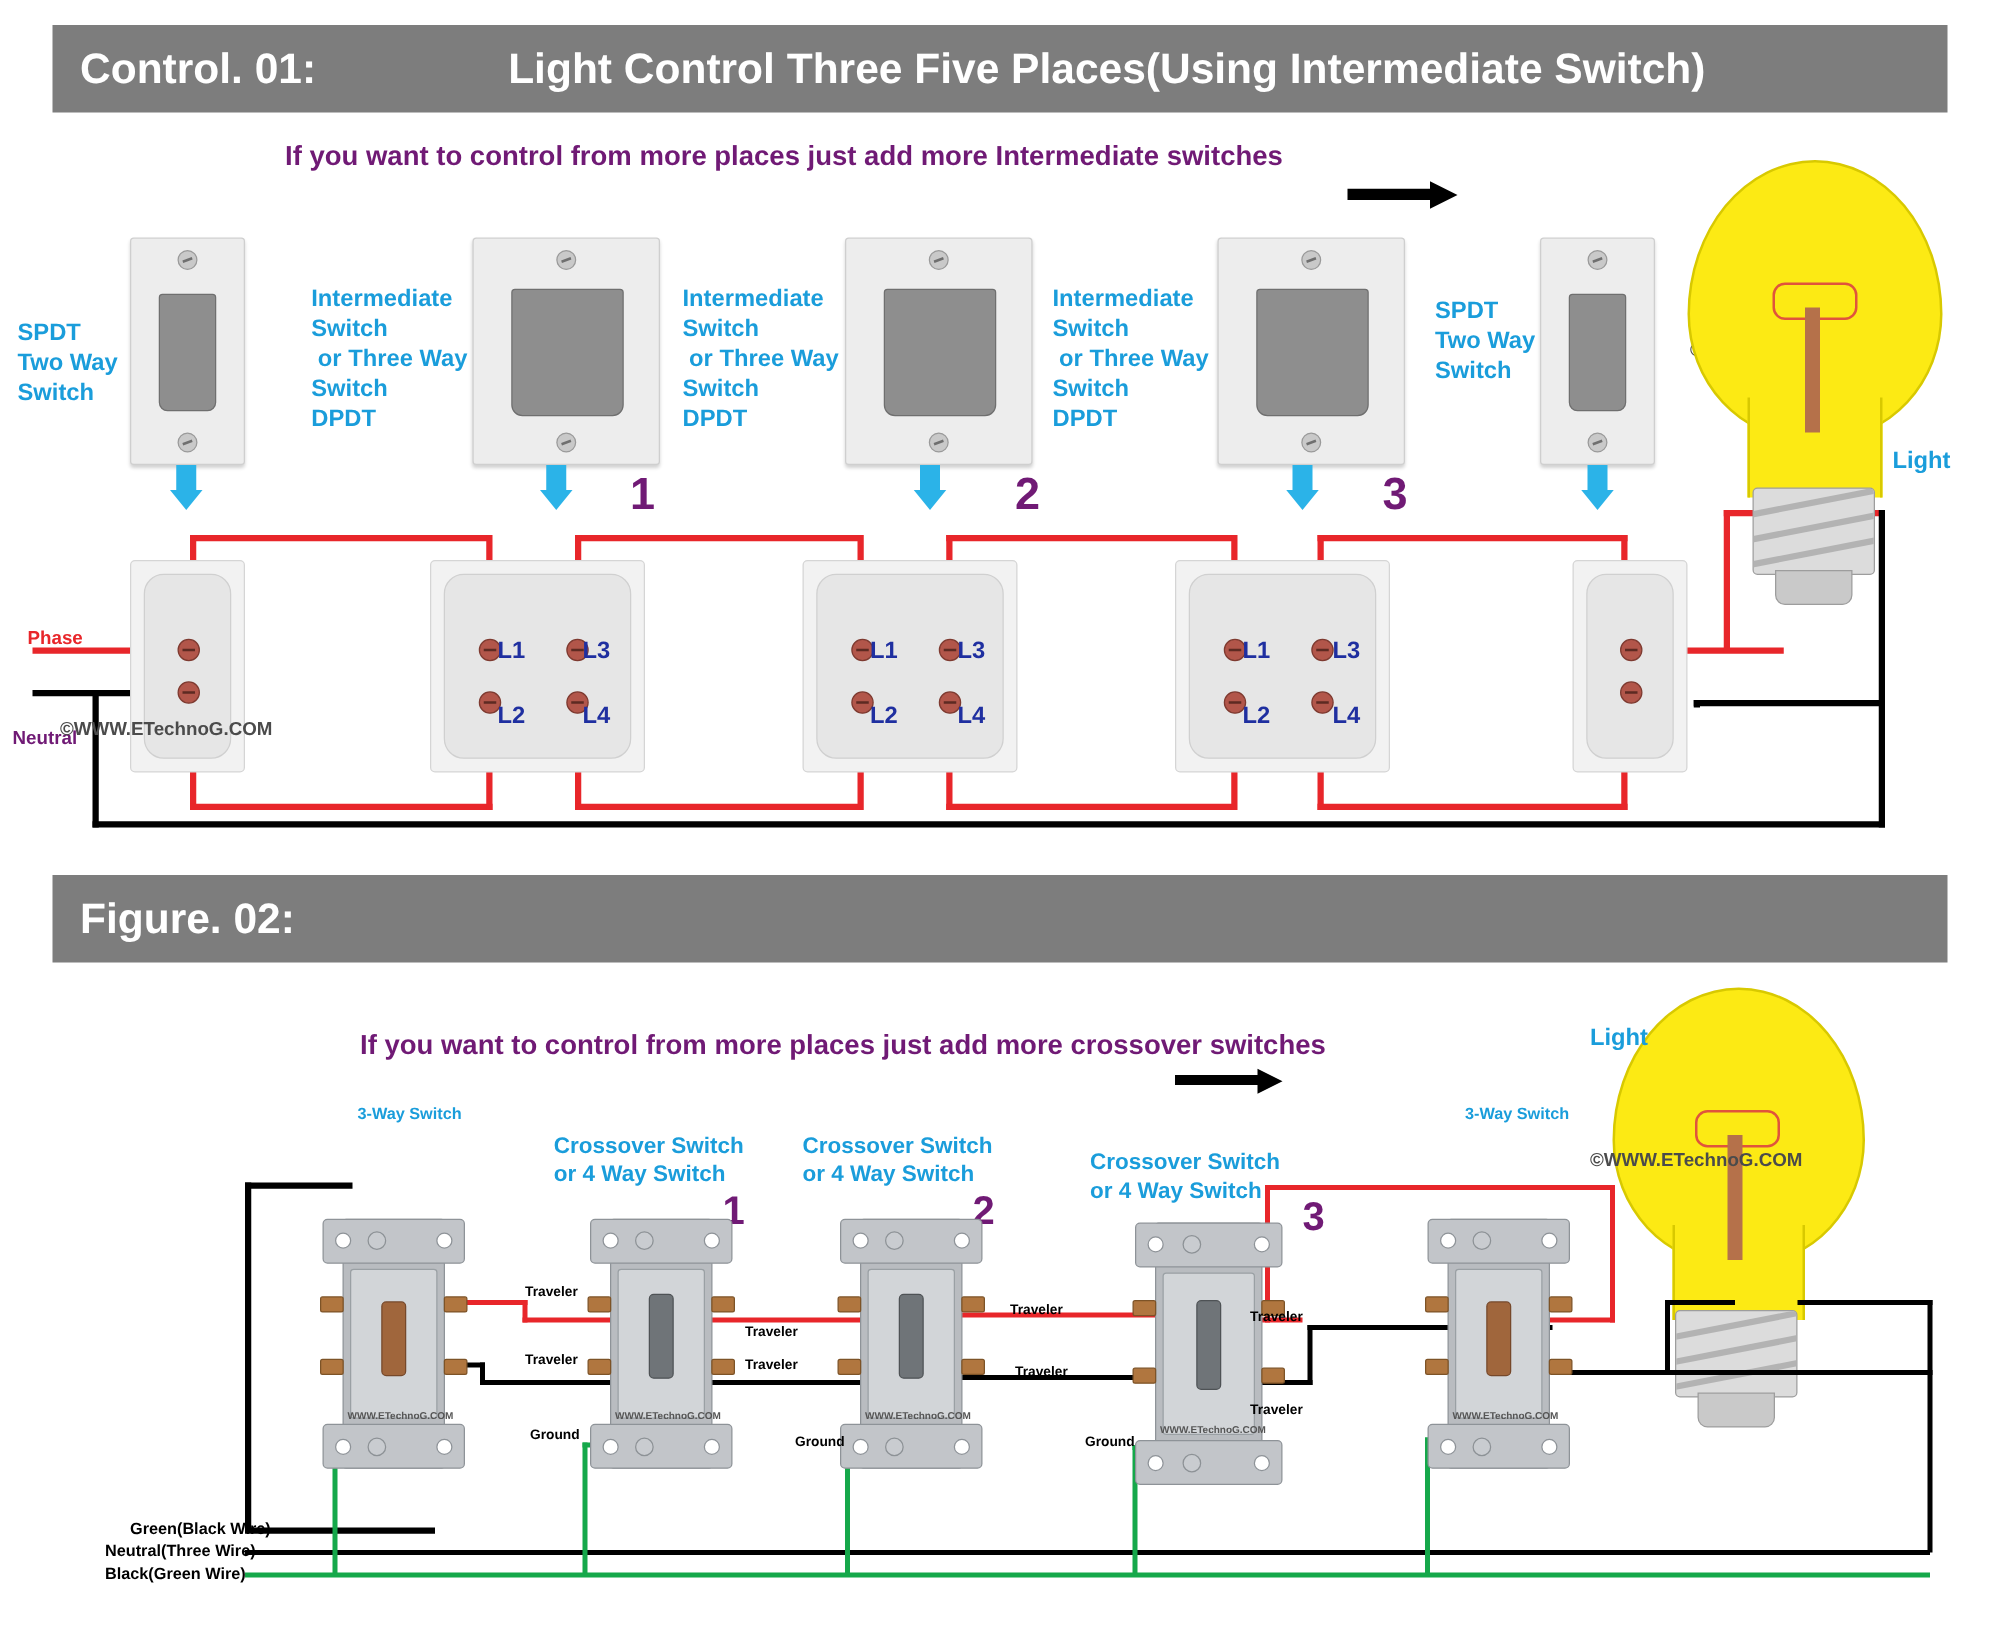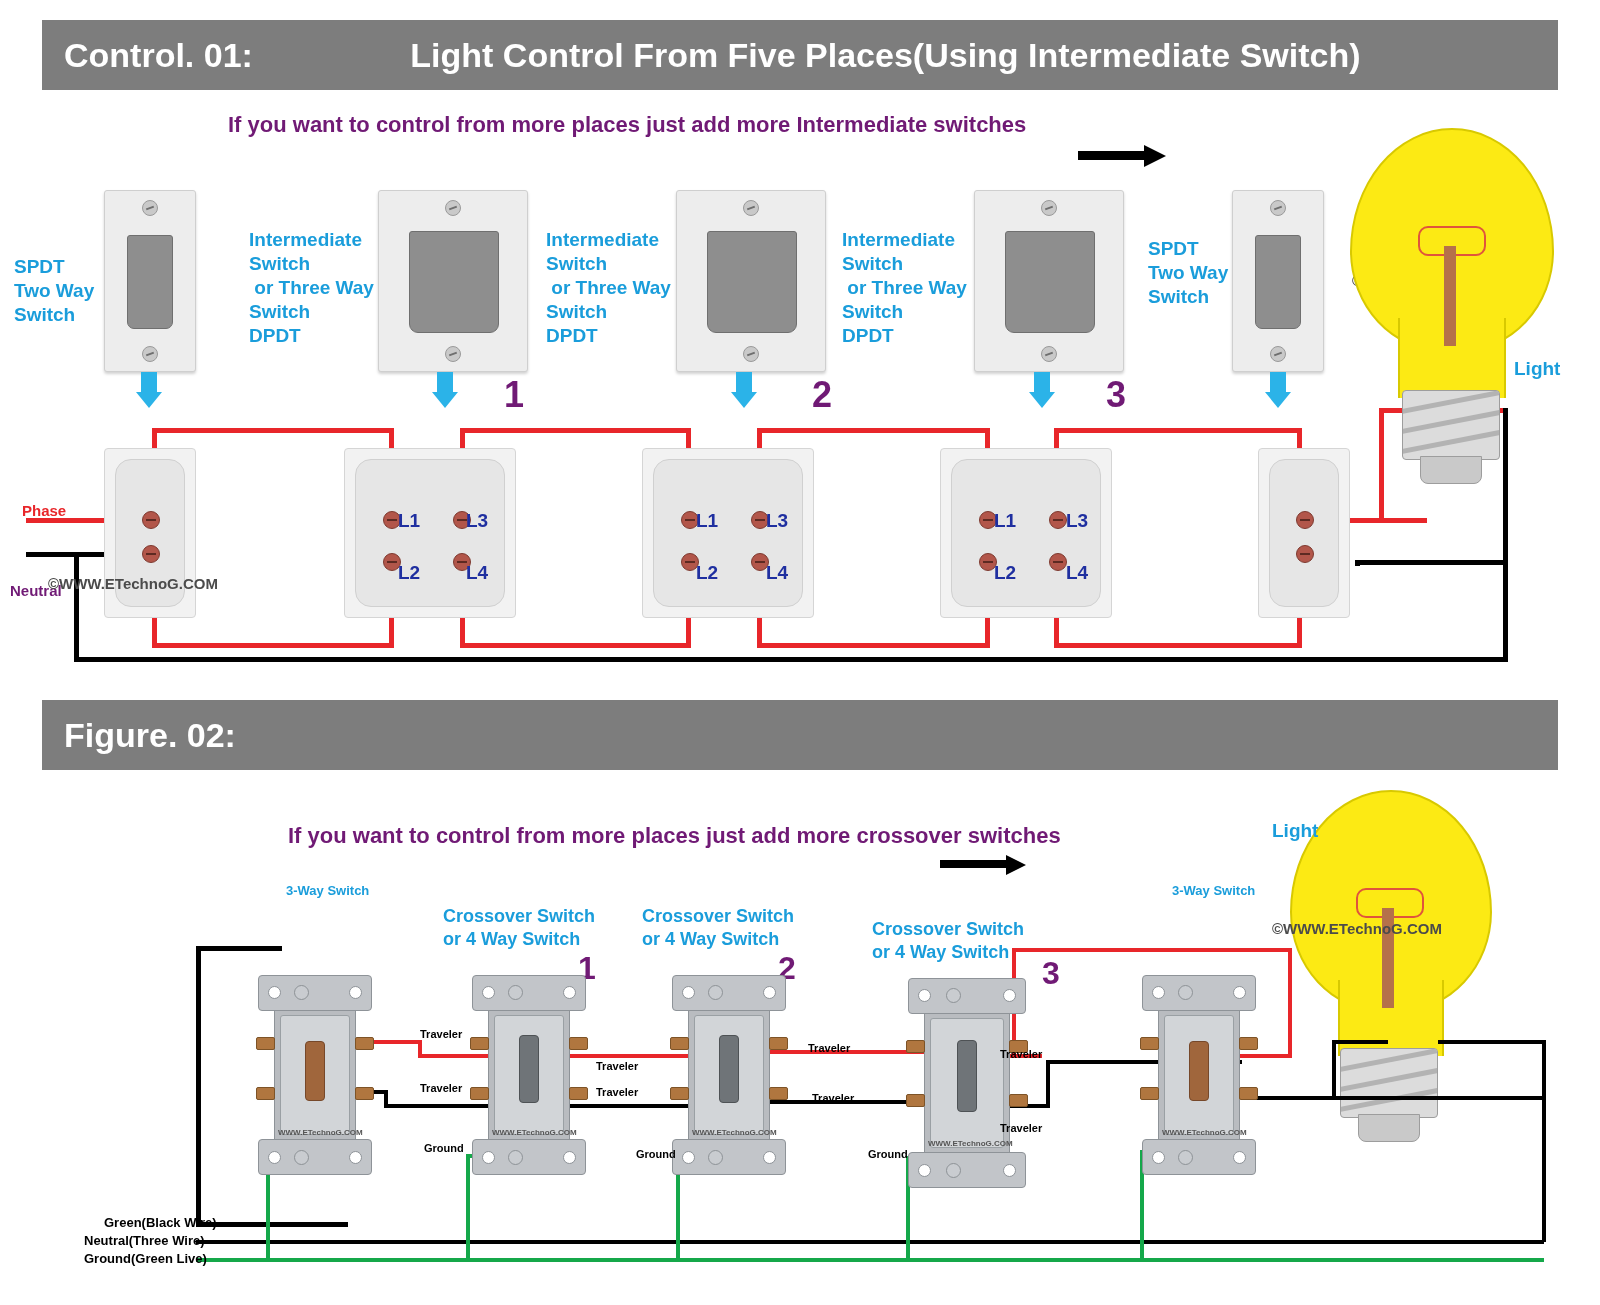--- a/index.html
+++ b/index.html
@@ -63,21 +63,21 @@
   .dev .wm{position:absolute;font-size:8px;color:#555;font-weight:bold;white-space:nowrap;}
 
   .tiny{position:absolute;font-size:11px;font-weight:bold;color:#000;white-space:nowrap;}
   .wmk{position:absolute;font-size:15px;font-weight:bold;color:#4b4b4b;white-space:nowrap;}
 </style>
 </head>
 <body>
 
 <div class="fig-bar" style="left:42px;top:20px;width:1516px;height:70px;">
   <div class="label">Control. 01:</div>
-  <div class="title">Light Control From Five Places(Using Intermediate Switch)</div>
+  <div class="title">Light Control Three Five Places(Using Intermediate Switch)</div>
 </div>
 
 <div class="t blk" style="left:228px;top:112px;font-size:22px;">If you want to control from more places just add more Intermediate switches</div>
 
 <div class="abs" style="left:1078px;top:145px;">
   <div class="w" style="left:0;top:6px;width:68px;height:9px;"></div>
   <div class="abs" style="left:66px;top:0;width:0;height:0;border-top:11px solid transparent;border-bottom:11px solid transparent;border-left:22px solid #000;"></div>
 </div>
 
 <div class="plate" style="left:104px;top:190px;width:90px;height:180px;">
@@ -457,13 +457,13 @@
 <div class="tiny" style="left:812px;top:1092px;">Traveler</div>
 <div class="tiny" style="left:1000px;top:1048px;">Traveler</div>
 <div class="tiny" style="left:1000px;top:1122px;">Traveler</div>
 
 <div class="tiny" style="left:424px;top:1142px;">Ground</div>
 <div class="tiny" style="left:636px;top:1148px;">Ground</div>
 <div class="tiny" style="left:868px;top:1148px;">Ground</div>
 
 <div class="tiny" style="left:104px;top:1215px;font-size:13px;">Green(Black Wire)</div>
 <div class="tiny" style="left:84px;top:1233px;font-size:13px;">Neutral(Three Wire)</div>
-<div class="tiny" style="left:84px;top:1251px;font-size:13px;">Ground(Green Live)</div>
+<div class="tiny" style="left:84px;top:1251px;font-size:13px;">Black(Green Wire)</div>
 
 </body></html>

